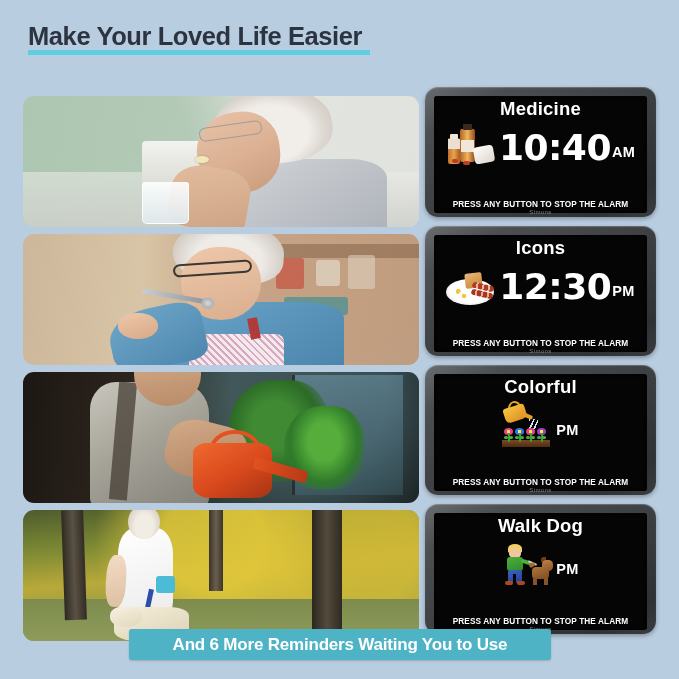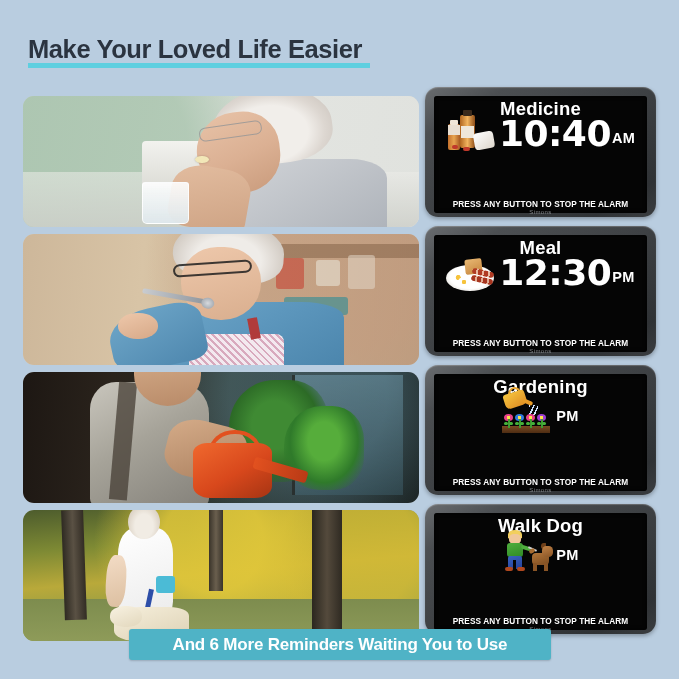--- a/index.html
+++ b/index.html
@@ -34,21 +34,21 @@
   }
   .headline-line .hl-underline {
     position: absolute;
     left: 0;
     right: -8px;
     bottom: 1px;
     height: 5px;
     background: #5ecfe0;
     z-index: -1;
   }
-  .headline-line-2 { margin-top: 21px; }
+  .headline-line-2 { margin-top: 8px; }
 
   
   .photo-col {
     position: absolute;
     left: 23px;
     top: 96px;
     width: 396px;
   }
   .photo {
     position: relative;
@@ -335,21 +335,21 @@
     color: #fff;
     font-size: 18.5px;
     font-weight: bold;
     letter-spacing: 0.2px;
     line-height: 22px;
     white-space: nowrap;
   }
 
   .scr-mid {
     position: absolute;
-    top: 9px; left: 0; width: 100%;
+    top: 23px; left: 0; width: 100%;
     height: 58px;
     display: flex;
     align-items: center;
     justify-content: center;
     text-align: center;
   }
 
   .scr-icon {
     position: relative;
     width: 52px;
@@ -579,41 +579,41 @@
         <div class="scr-time">10:40</div>
         <div class="scr-ampm">AM</div>
       </div>
       <div class="scr-footer">PRESS ANY BUTTON TO STOP THE ALARM</div>
     </div>
     <div class="brand">Simons</div>
   </div>
 
   <div class="device">
     <div class="screen">
-      <div class="scr-title">Meal</div>
+      <div class="scr-title">Icons</div>
       <div class="scr-mid">
         <div class="scr-icon">
           <div class="ic meal-plate"></div>
           <div class="ic meal-toast"></div>
           <div class="ic meal-egg1"></div>
           <div class="ic meal-egg2"></div>
           <div class="ic meal-bacon1"></div>
           <div class="ic meal-bacon2"></div>
         </div>
         <div class="scr-time">12:30</div>
         <div class="scr-ampm">PM</div>
       </div>
       <div class="scr-footer">PRESS ANY BUTTON TO STOP THE ALARM</div>
     </div>
     <div class="brand">Simons</div>
   </div>
 
   <div class="device">
     <div class="screen">
-      <div class="scr-title">Gardening</div>
+      <div class="scr-title">Colorful</div>
       <div class="scr-mid">
         <div class="scr-icon">
           <div class="ic gd-handle"></div>
           <div class="ic gd-can"></div>
           <div class="ic gd-spout"></div>
           <div class="ic gd-drops"></div>
           <div class="ic gd-soil"></div>
           <div class="ic gd-f gd-f1">
             <span class="bloom"></span>
               <span class="stem"></span>

